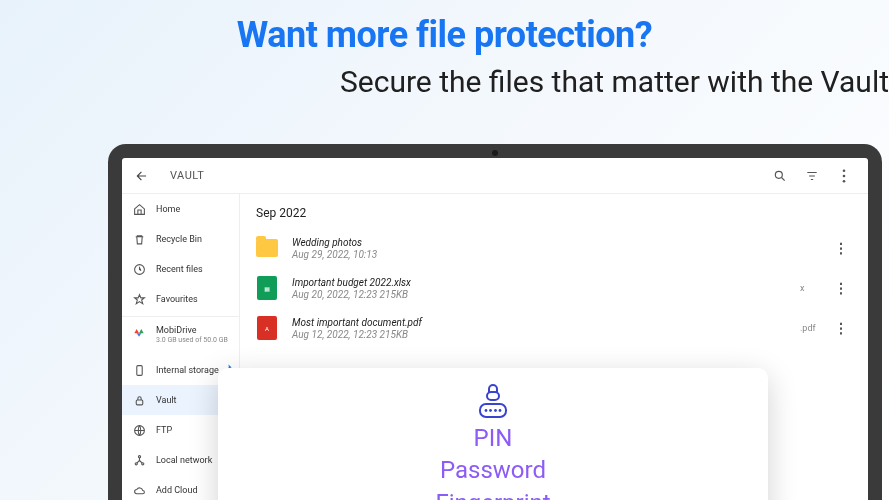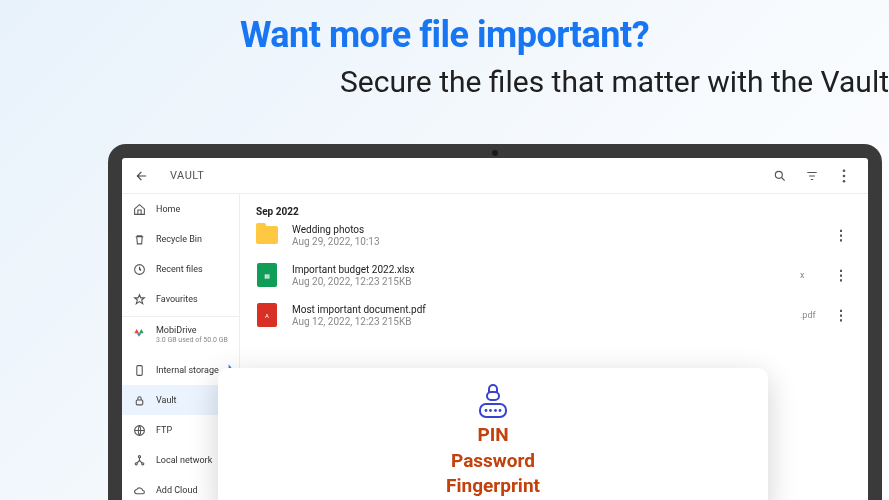--- a/index.html
+++ b/index.html
@@ -19,42 +19,42 @@
 .sidebar { width: 118px; border-right: 1px solid #eee; overflow: hidden; }
 .side-item { display: flex; align-items: center; height: 30px; padding: 0 10px; font-size: 9px; color: #333; cursor: pointer; position: relative; }
 .side-item.tall { height: 36px; align-items: flex-start; padding-top: 6px; }
 .side-item.active { background: #eaf3fe; }
 .side-icon { width: 14px; height: 14px; display: flex; align-items: center; justify-content: center; color: #555; flex-shrink: 0; margin-right: 10px; }
 .side-text { display: flex; flex-direction: column; }
 .side-sub { font-size: 7px; color: #888; margin-top: 1px; }
 .side-hr { height: 1px; background: #eee; margin: 2px 0; }
 .pin { position: absolute; right: 6px; top: 8px; color: #1976f2; }
 .content { flex: 1; padding: 12px 16px; }
-.section-hdr { font-size: 10px; font-weight: 700; color: #222; }
+.section-hdr { font-size: 12px; font-weight: 400; color: #222; margin-bottom: 10px; }
 .row { display: flex; align-items: center; height: 36px; margin-bottom: 4px; }
 .ficon { width: 22px; height: 26px; margin-right: 14px; display: flex; align-items: center; justify-content: center; border-radius: 3px; }
 .folder { background: #ffc843; border-radius: 2px; position: relative; height: 18px; width: 22px; }
 .folder:before { content: ""; position: absolute; top: -3px; left: 0; width: 10px; height: 4px; background: #ffc843; border-radius: 2px 2px 0 0; }
 .xls { background: #0f9d58; color: #fff; font-size: 6px; display: flex; align-items: center; justify-content: center; width: 20px; height: 24px; border-radius: 2px; }
 .pdf { background: #d93025; color: #fff; font-size: 6px; display: flex; align-items: center; justify-content: center; width: 20px; height: 24px; border-radius: 2px; }
-.fmeta { flex: 1; }
+.fmeta { flex: 1; font-style: italic; }
 .fname { font-size: 10px; color: #222; }
 .fsub { font-size: 10px; color: #888; margin-top: 1px; }
 .fext { font-size: 9px; color: #888; margin-left: 20px; width: 30px; }
 .dots { color: #555; font-size: 14px; font-weight: bold; cursor: pointer; padding: 0 4px; }
 .popup { position: absolute; left: 218px; top: 368px; width: 550px; background: #fff; border-radius: 10px; box-shadow: 0 8px 30px rgba(0,0,0,0.18); padding: 14px 20px 18px; text-align: center; }
 .pop-icon { color: #3843d0; margin-bottom: 2px; }
-.pop-line { font-size: 19px; font-weight: 700; color: #c2410c; line-height: 1.35; }
+.pop-line { font-size: 24px; font-weight: 400; color: #8b5cf6; line-height: 1.35; }
 svg { display: block; }
 </style>
 </head>
 <body>
 
 <div class="hero">
-  <div class="hero-title">Want more file important?</div>
+  <div class="hero-title">Want more file protection?</div>
   <div class="hero-sub">Secure the files that matter with the Vault</div>
 </div>
 
 <div class="device">
   <div class="camera"></div>
   <div class="screen">
 
     <div class="topbar">
       <div class="back">
         <svg width="14" height="14" viewBox="0 0 24 24">

